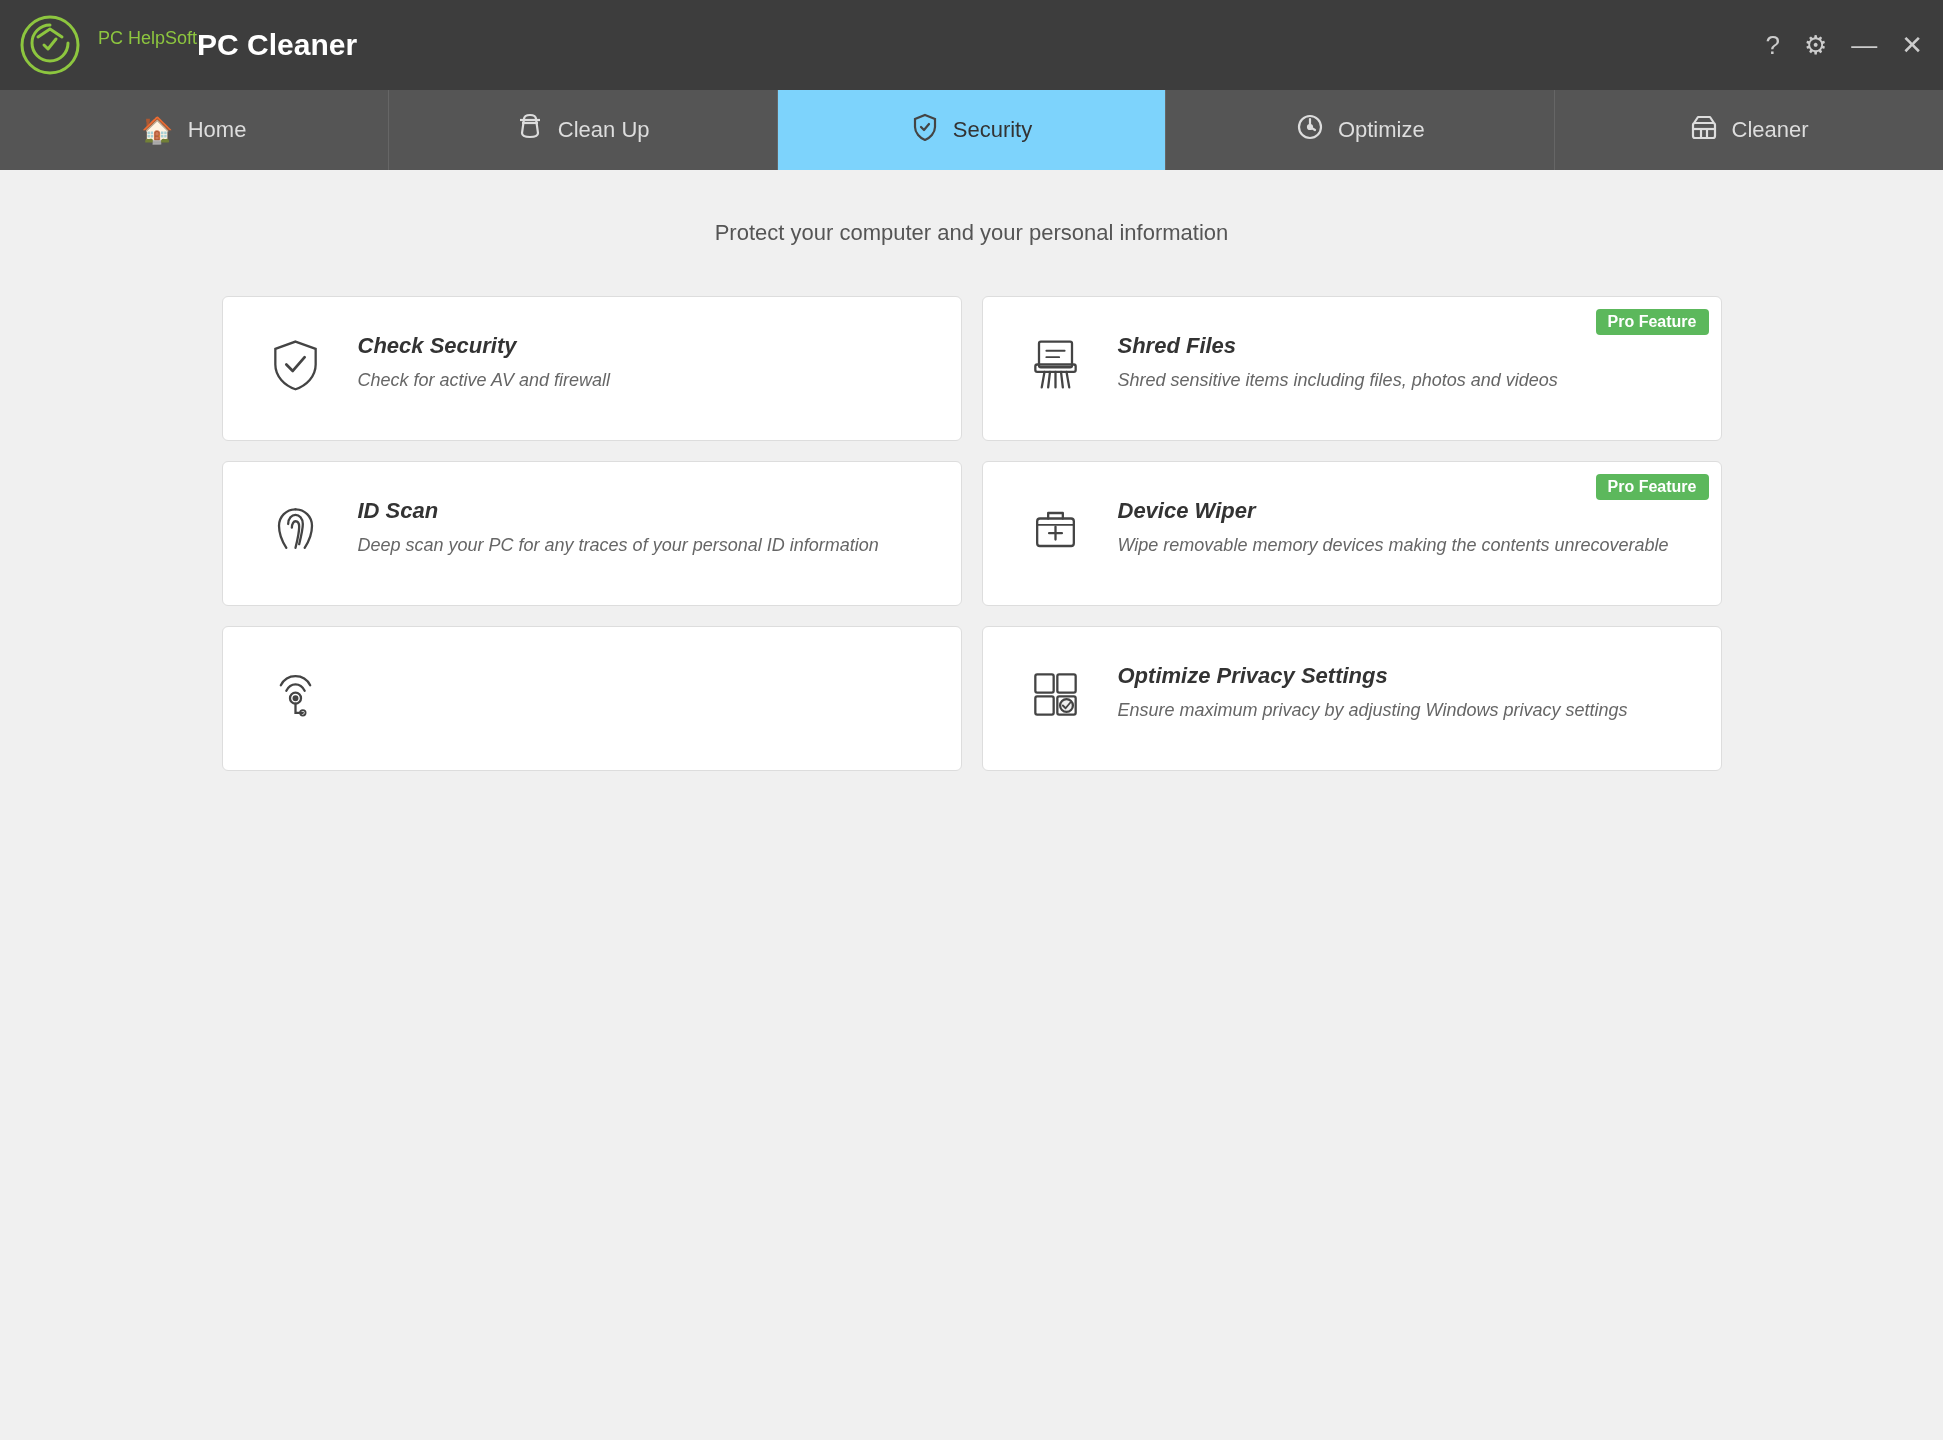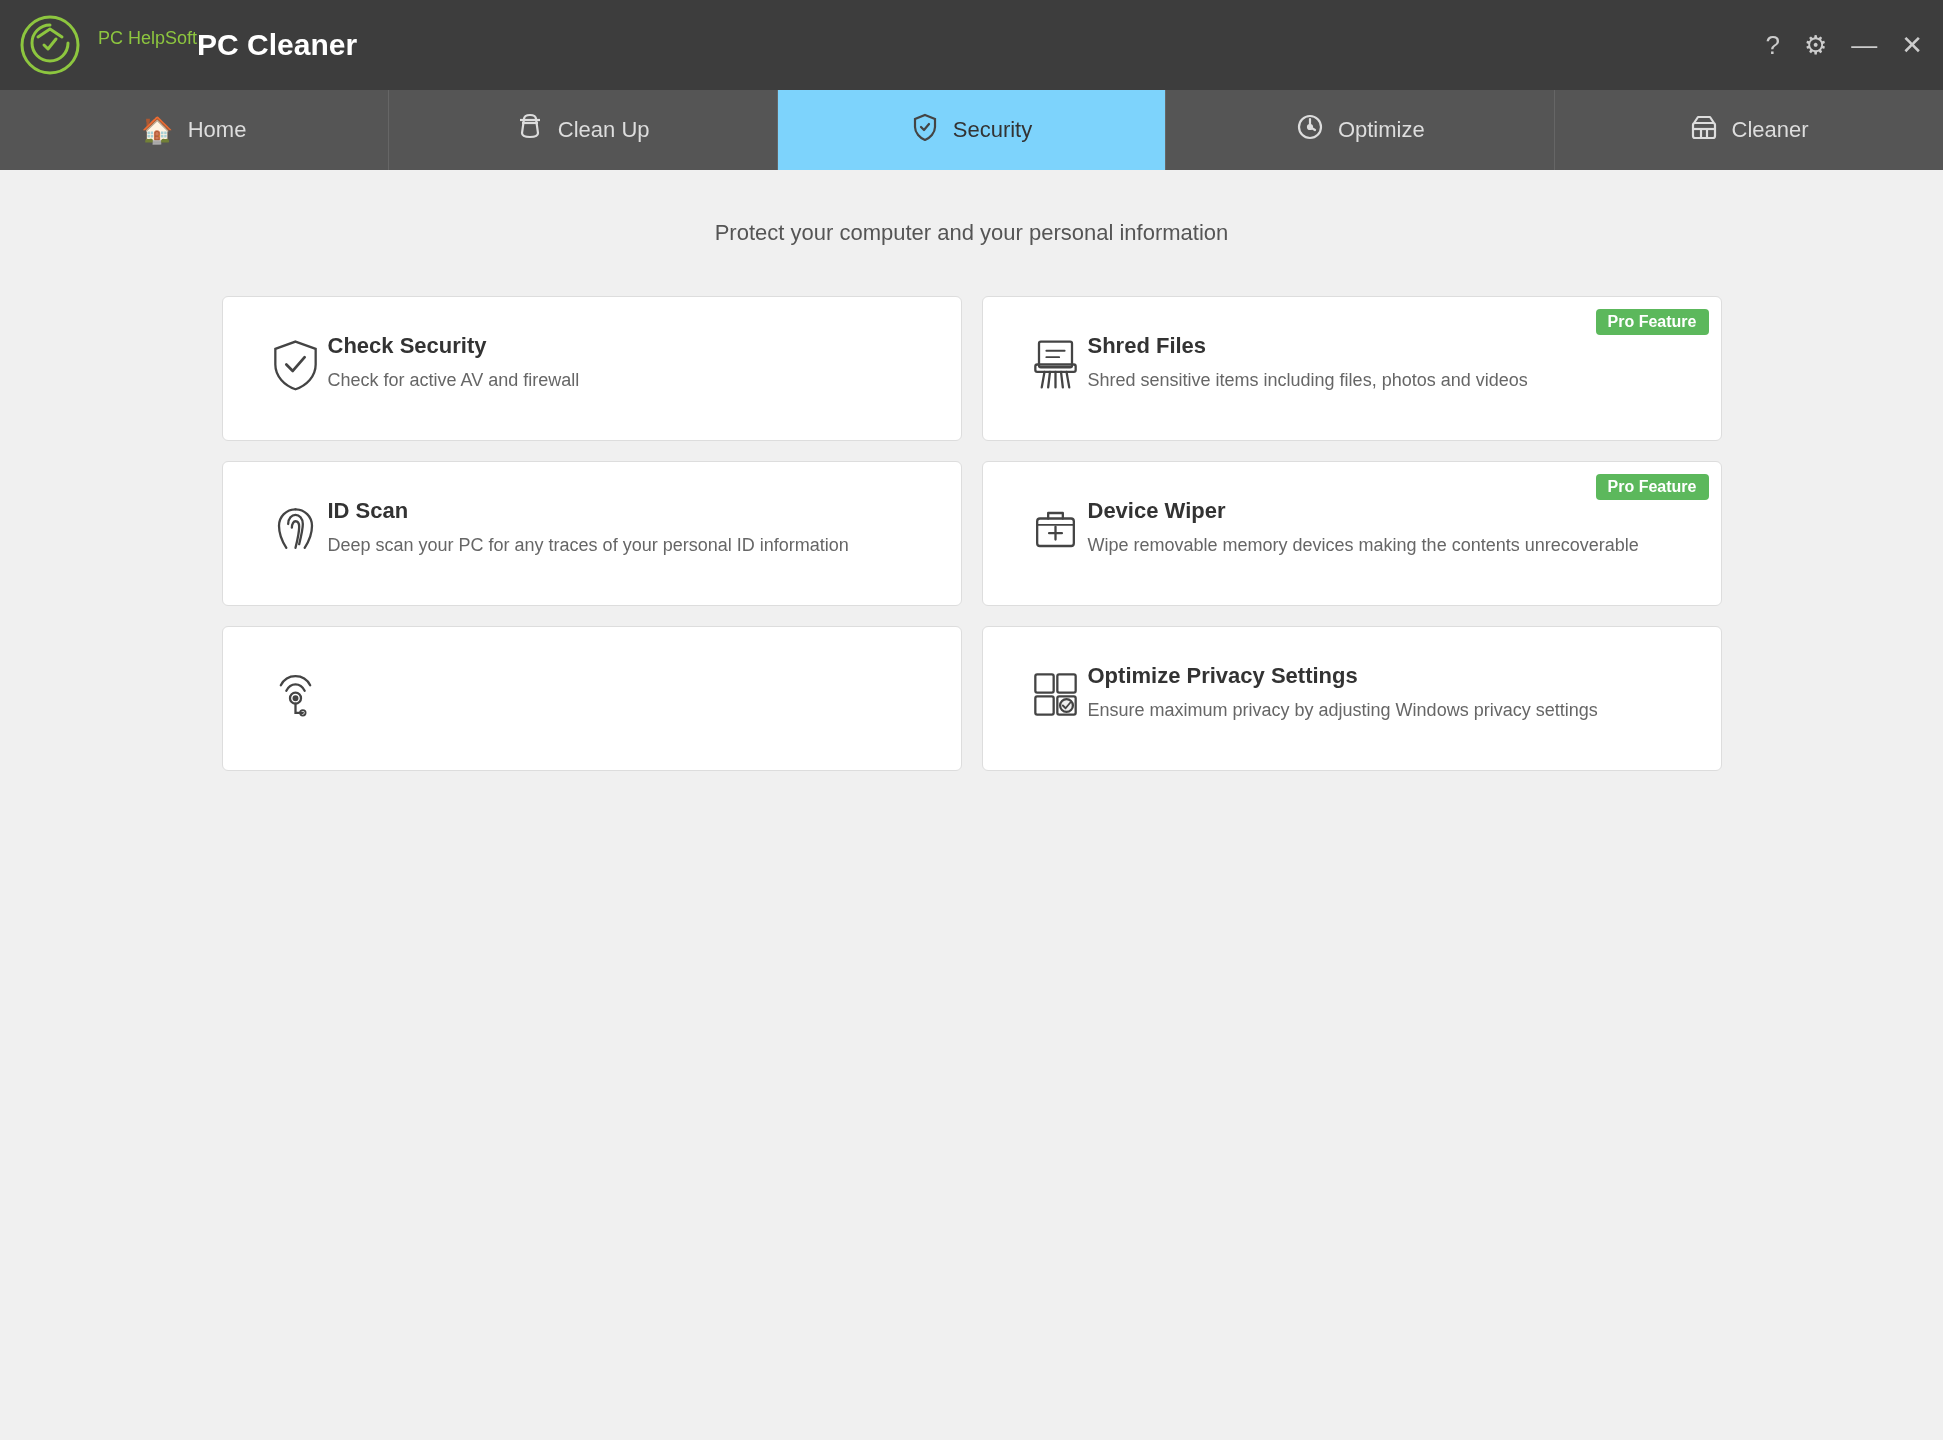--- a/index.html
+++ b/index.html
@@ -113,34 +113,36 @@
       width: 100%;
       max-width: 1500px;
     }
     .card {
       background: #ffffff;
       border: 1px solid #dddddd;
       border-radius: 6px;
       padding: 36px 40px;
       display: flex;
       align-items: flex-start;
+      gap: 30px;
       cursor: pointer;
       position: relative;
       transition: box-shadow 0.2s;
     }
     .card-icon {
       font-size: 52px;
       color: #444444;
       flex-shrink: 0;
       width: 65px;
       text-align: center;
       margin-top: 4px;
     }
     .card-text {
       flex: 1;
+      font-style: italic;
     }
     .card-title {
       font-size: 22px;
       font-weight: 700;
       color: #333333;
       margin-bottom: 8px;
     }
     .card-desc {
       font-size: 18px;
       color: #666666;

